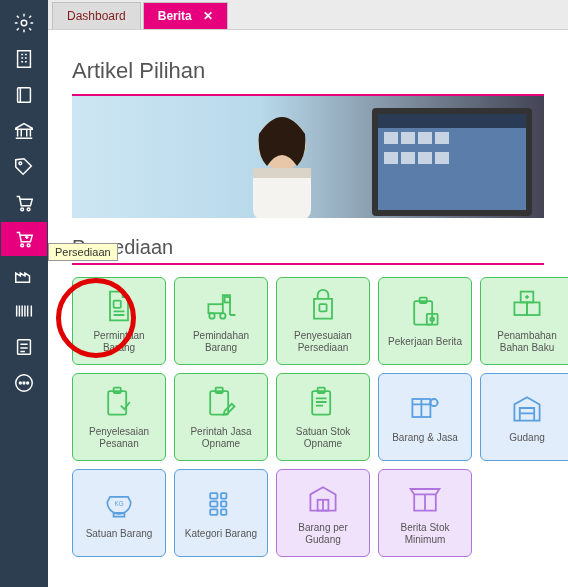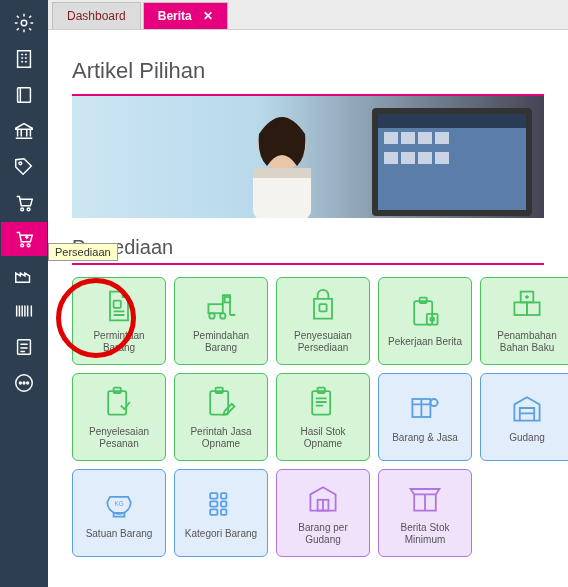--- a/index.html
+++ b/index.html
@@ -212,21 +212,21 @@
               <path d="M24 30l8-8 3 3-8 8-4 1 1-4z"></path>
             </svg>
           <div class="card-label">Perintah Jasa Opname</div>
         </div>
         <div class="card card-green">
           <svg viewBox="0 0 40 40" fill="none" stroke="#46c35f" stroke-width="2">
               <rect x="8" y="8" width="20" height="26" rx="2"></rect>
               <rect x="14" y="4" width="8" height="6" rx="1"></rect>
               <path d="M12 16h12M12 20h12M12 24h8"></path>
             </svg>
-          <div class="card-label">Hasil Stok Opname</div>
+          <div class="card-label">Satuan Stok Opname</div>
         </div>
         <div class="card card-blue">
           <svg viewBox="0 0 40 40" fill="none" stroke="#5a9fe0" stroke-width="2">
               <rect x="6" y="10" width="20" height="20"></rect>
               <path d="M6 16h20M16 10v20"></path>
               <circle cx="30" cy="14" r="4"></circle>
               <path d="M30 9v2M30 17v2M25 14h2M33 14h2"></path>
             </svg>
           <div class="card-label">Barang &amp; Jasa</div>
         </div>

